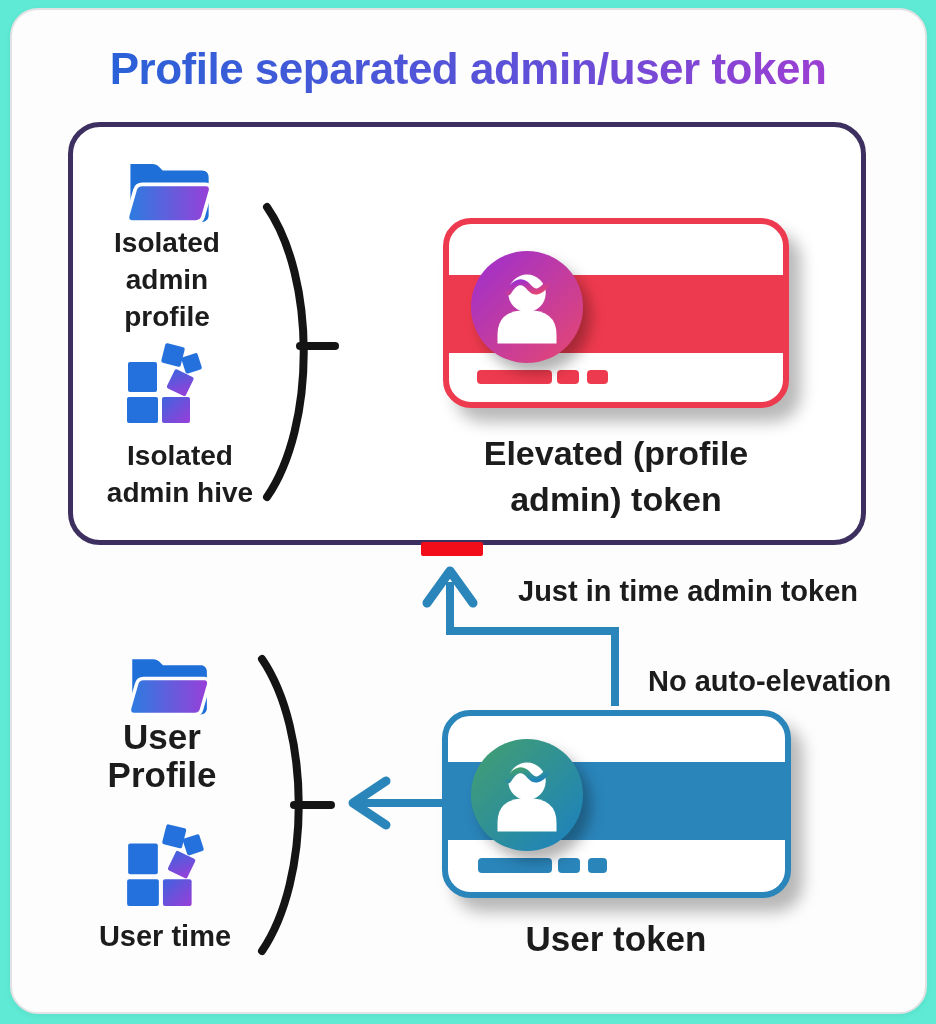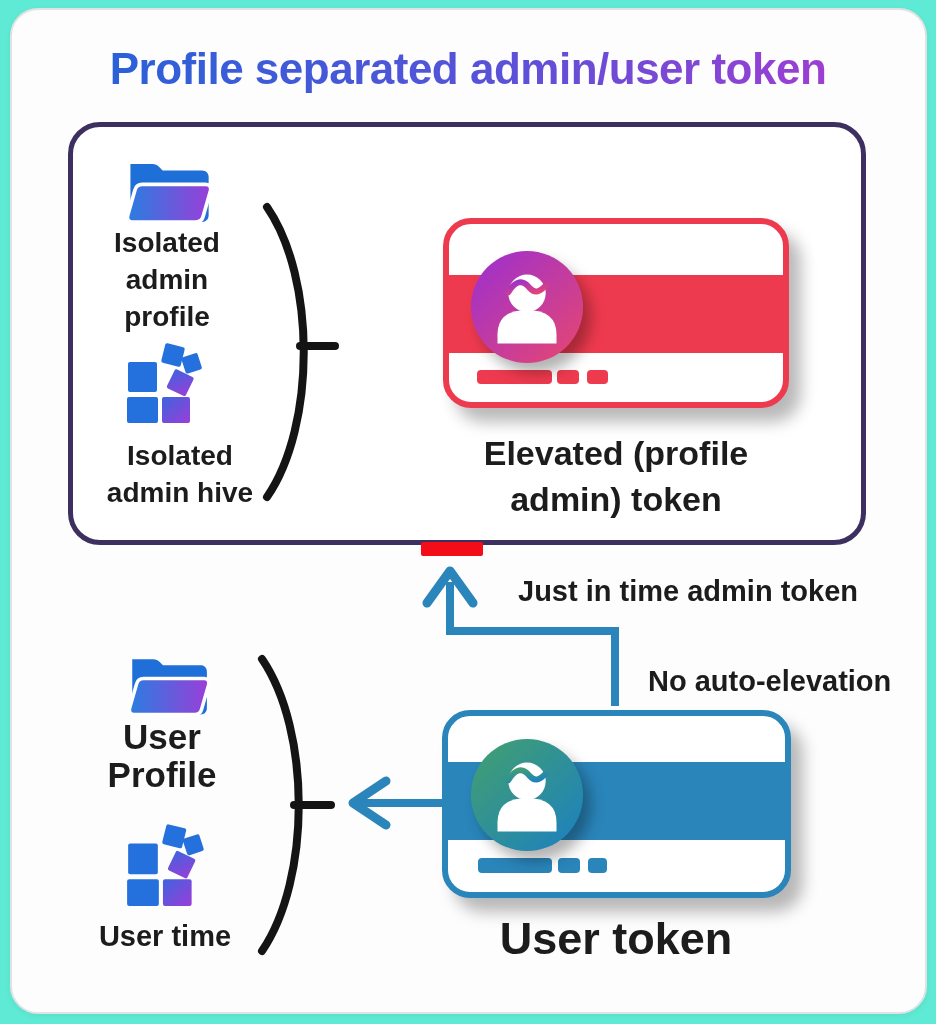--- a/index.html
+++ b/index.html
@@ -174,21 +174,21 @@
             <stop offset="1" stop-color="#1b80c2"></stop>
         </linearGradient>
       </defs>
       <circle cx="60" cy="60" r="57" fill="url(#avGradU)"></circle>
       <circle cx="60" cy="46" r="19" fill="#fff"></circle>
       <path d="M41,45 Q52,27 63,41 Q70,49 80,37" fill="none" stroke="url(#avGradU)" stroke-width="6" stroke-linecap="round"></path>
       <path d="M30,97 V88 Q30,63 60,63 Q90,63 90,88 V97 Z" fill="#fff"></path>
     </svg>
   </div>
 
-  <div class="lbl lbl-cap" style="left:441px;top:916px;width:350px;font-size:45px">User token</div>
+  <div class="lbl lbl-cap" style="left:441px;top:916px;width:350px;font-size:35px">User token</div>
 
   <svg class="overlay" viewBox="0 0 936 1024">
 
     <path d="M267,207 C316,278 316,426 267,497" fill="none" stroke="var(--brace-black)" stroke-width="8" stroke-linecap="round"></path>
     <path d="M300,346 H335" fill="none" stroke="var(--brace-black)" stroke-width="8" stroke-linecap="round"></path>
 
     <path d="M262,659 C311,731 311,879 262,951" fill="none" stroke="var(--brace-black)" stroke-width="8" stroke-linecap="round"></path>
     <path d="M294,805 H331" fill="none" stroke="var(--brace-black)" stroke-width="8" stroke-linecap="round"></path>
 
     <path d="M450,582 V631 H615 V706" fill="none" stroke="var(--arrow-blue)" stroke-width="8"></path>

